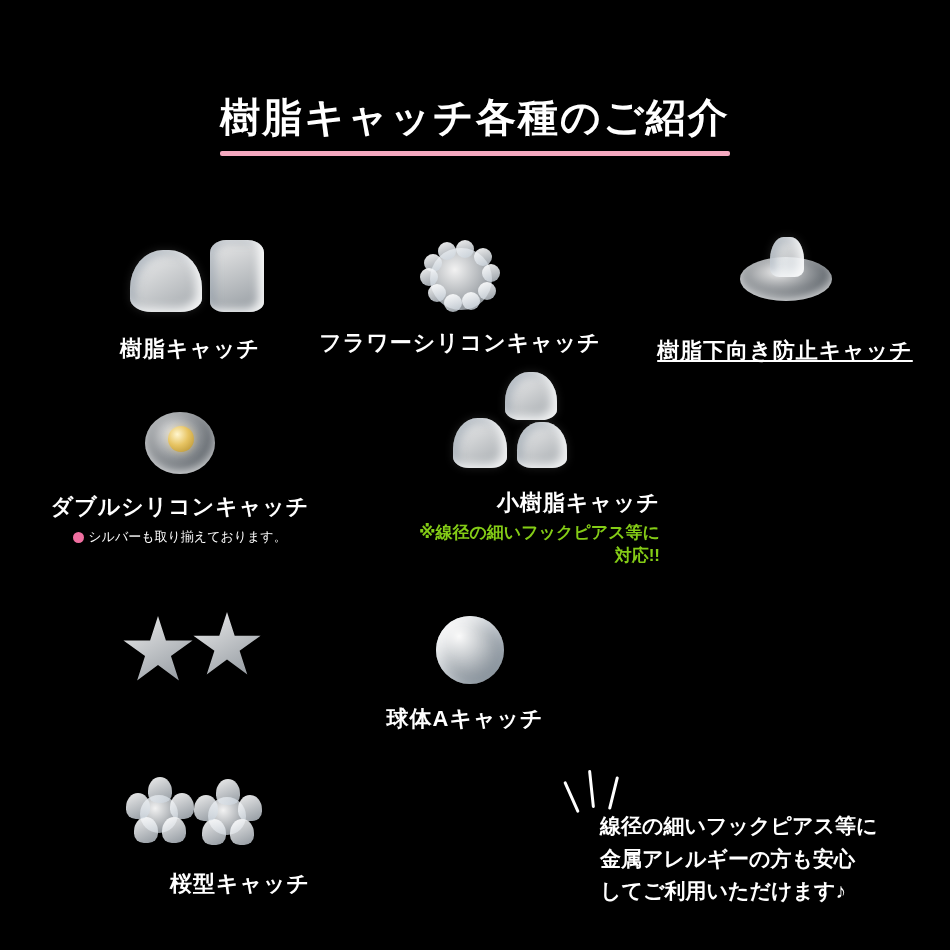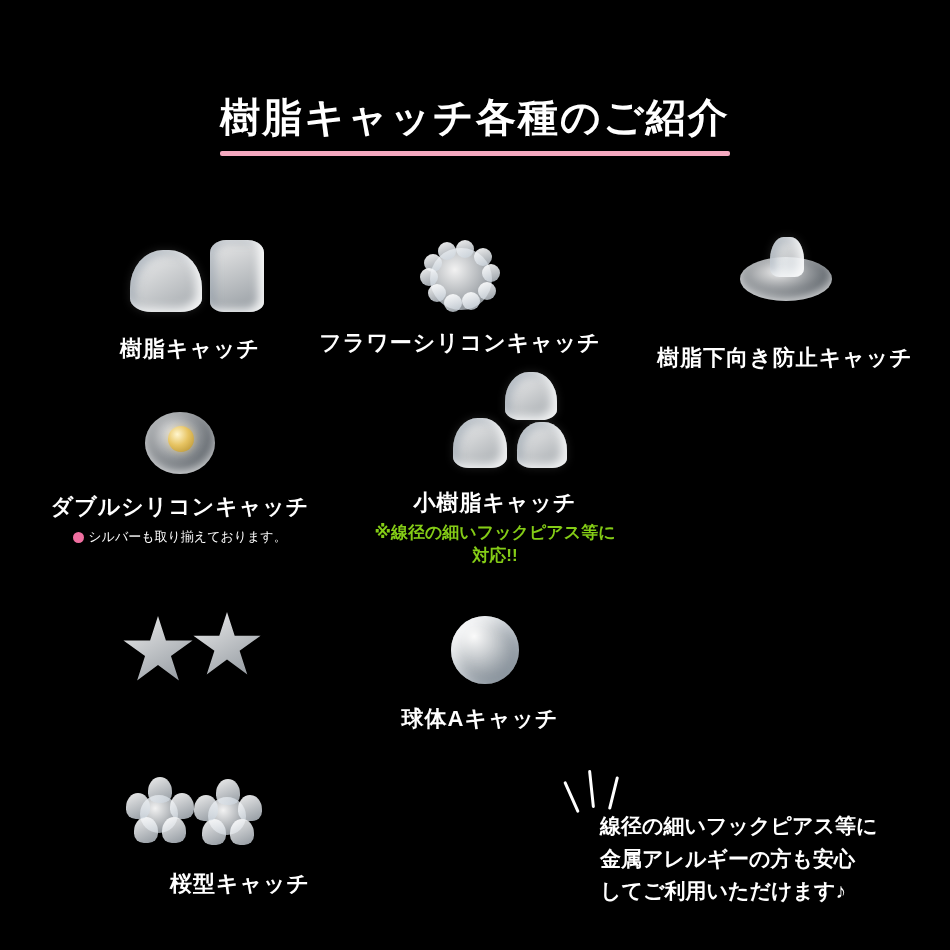--- a/index.html
+++ b/index.html
@@ -199,53 +199,53 @@
       <div class="petal" style="left:20px; top:38px; width:18px; height:18px;"></div>
     </div>
     <div class="item-label" style="margin-top:8px;">フラワーシリコンキャッチ</div>
   </div>
 
   <div class="item" style="left:640px; top:225px; width:290px;">
     <div class="art" style="width:140px;height:95px;">
       <div class="disc" style="left:25px; top:32px; width:92px; height:44px;"></div>
       <div class="bell" style="left:55px; top:12px; width:34px; height:40px; border-radius:40% 40% 28% 28% / 58% 58% 20% 20%;"></div>
     </div>
-    <div class="item-label" style="margin-top:23px;">樹脂下向き防止キャッチ</div>
+    <div class="item-label" style="margin-top:16px;text-decoration:underline;">樹脂下向き防止キャッチ</div>
   </div>
 
   <div class="item" style="left:30px; top:400px; width:300px;">
     <div class="art" style="width:120px;height:80px;">
       <div class="disc" style="left:25px; top:12px; width:70px; height:62px; border-radius:50%;"></div>
       <div class="gold" style="left:48px; top:26px; width:26px; height:26px;"></div>
     </div>
     <div class="item-label" style="margin-top:12px;">ダブルシリコンキャッチ</div>
     <div class="item-subnote">
       <span class="pink-dot"></span><span>シルバーも取り揃えております。</span>
     </div>
   </div>
 
-  <div class="item" style="left:330px; top:370px; width:330px;">
+  <div class="item" style="left:330px; top:370px; width:330px;text-align:right;">
     <div class="art" style="width:220px;height:110px;">
       <div class="bell" style="left:120px; top:2px; width:52px; height:48px;"></div>
       <div class="bell" style="left:68px; top:48px; width:54px; height:50px;"></div>
       <div class="bell" style="left:132px; top:52px; width:50px; height:46px;"></div>
     </div>
     <div class="item-label" style="margin-top:8px;">小樹脂キャッチ</div>
     <div class="item-note" style="white-space:pre-line;"><span>※線径の細いフックピアス等に
 対応!!</span></div>
   </div>
 
   <div class="item" style="left:50px; top:610px; width:260px;">
     <div class="art" style="width:200px;height:80px;">
       <div class="star" style="left:42px; top:6px; width:72px; height:70px;"></div>
       <div class="star" style="left:112px; top:2px; width:70px; height:68px;"></div>
     </div>
   </div>
 
-  <div class="item" style="left:345px; top:608px; width:270px;">
+  <div class="item" style="left:330px; top:608px; width:270px;">
     <div class="art" style="width:130px;height:82px;">
       <div class="ball" style="left:36px; top:8px; width:68px; height:68px;"></div>
     </div>
     <div class="item-label" style="margin-top:14px;">球体Aキャッチ</div>
   </div>
 
   <div class="item" style="left:50px; top:775px; width:260px;">
     <div class="art" style="width:200px;height:80px;">
 
       <div class="flower-sil" style="left:60px; top:20px; width:38px; height:38px;"></div>

